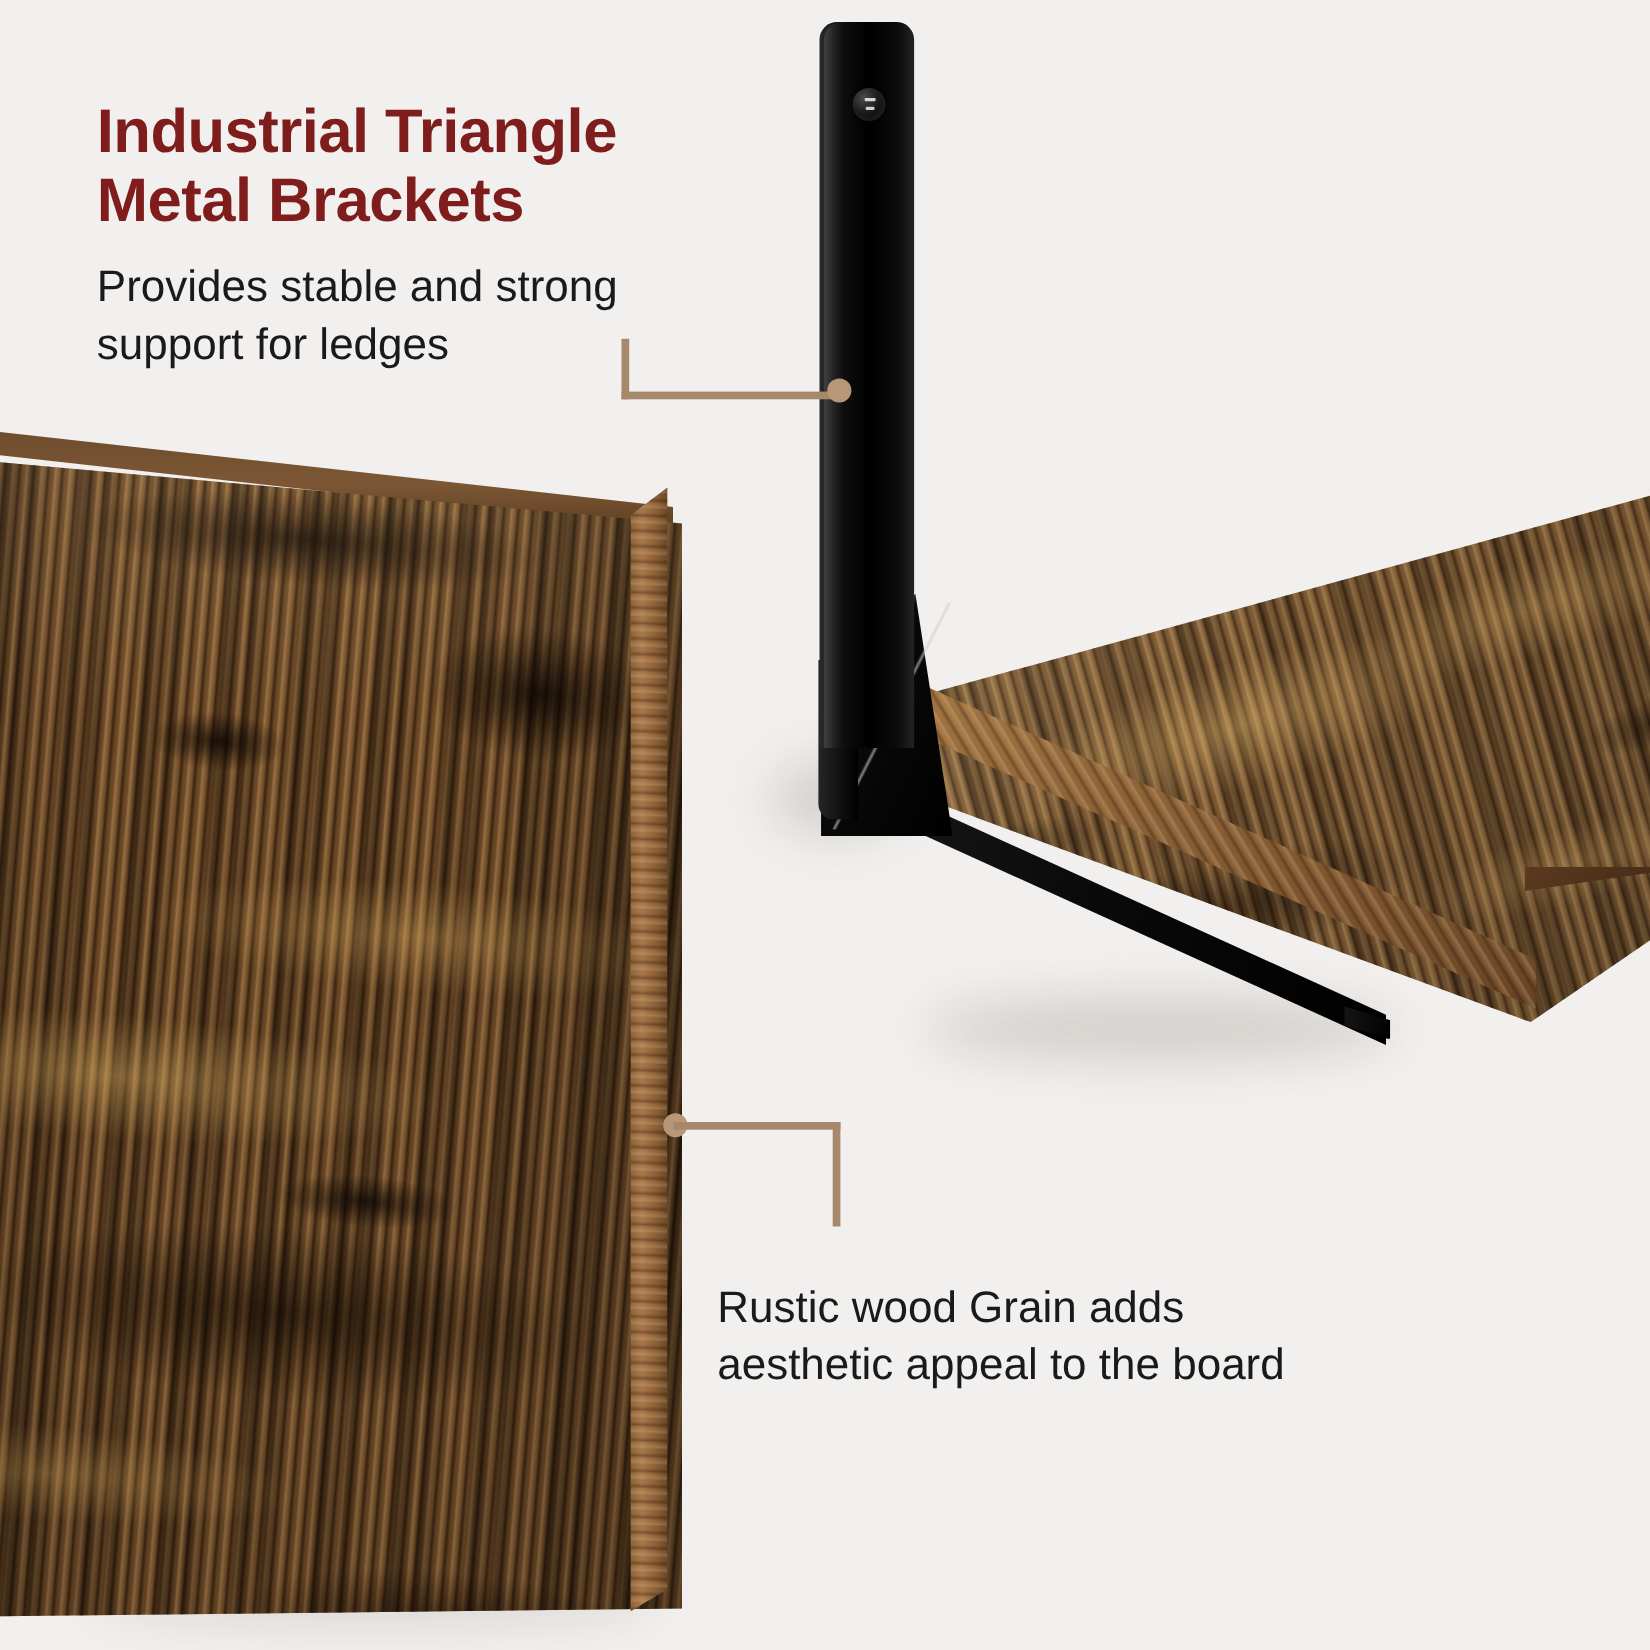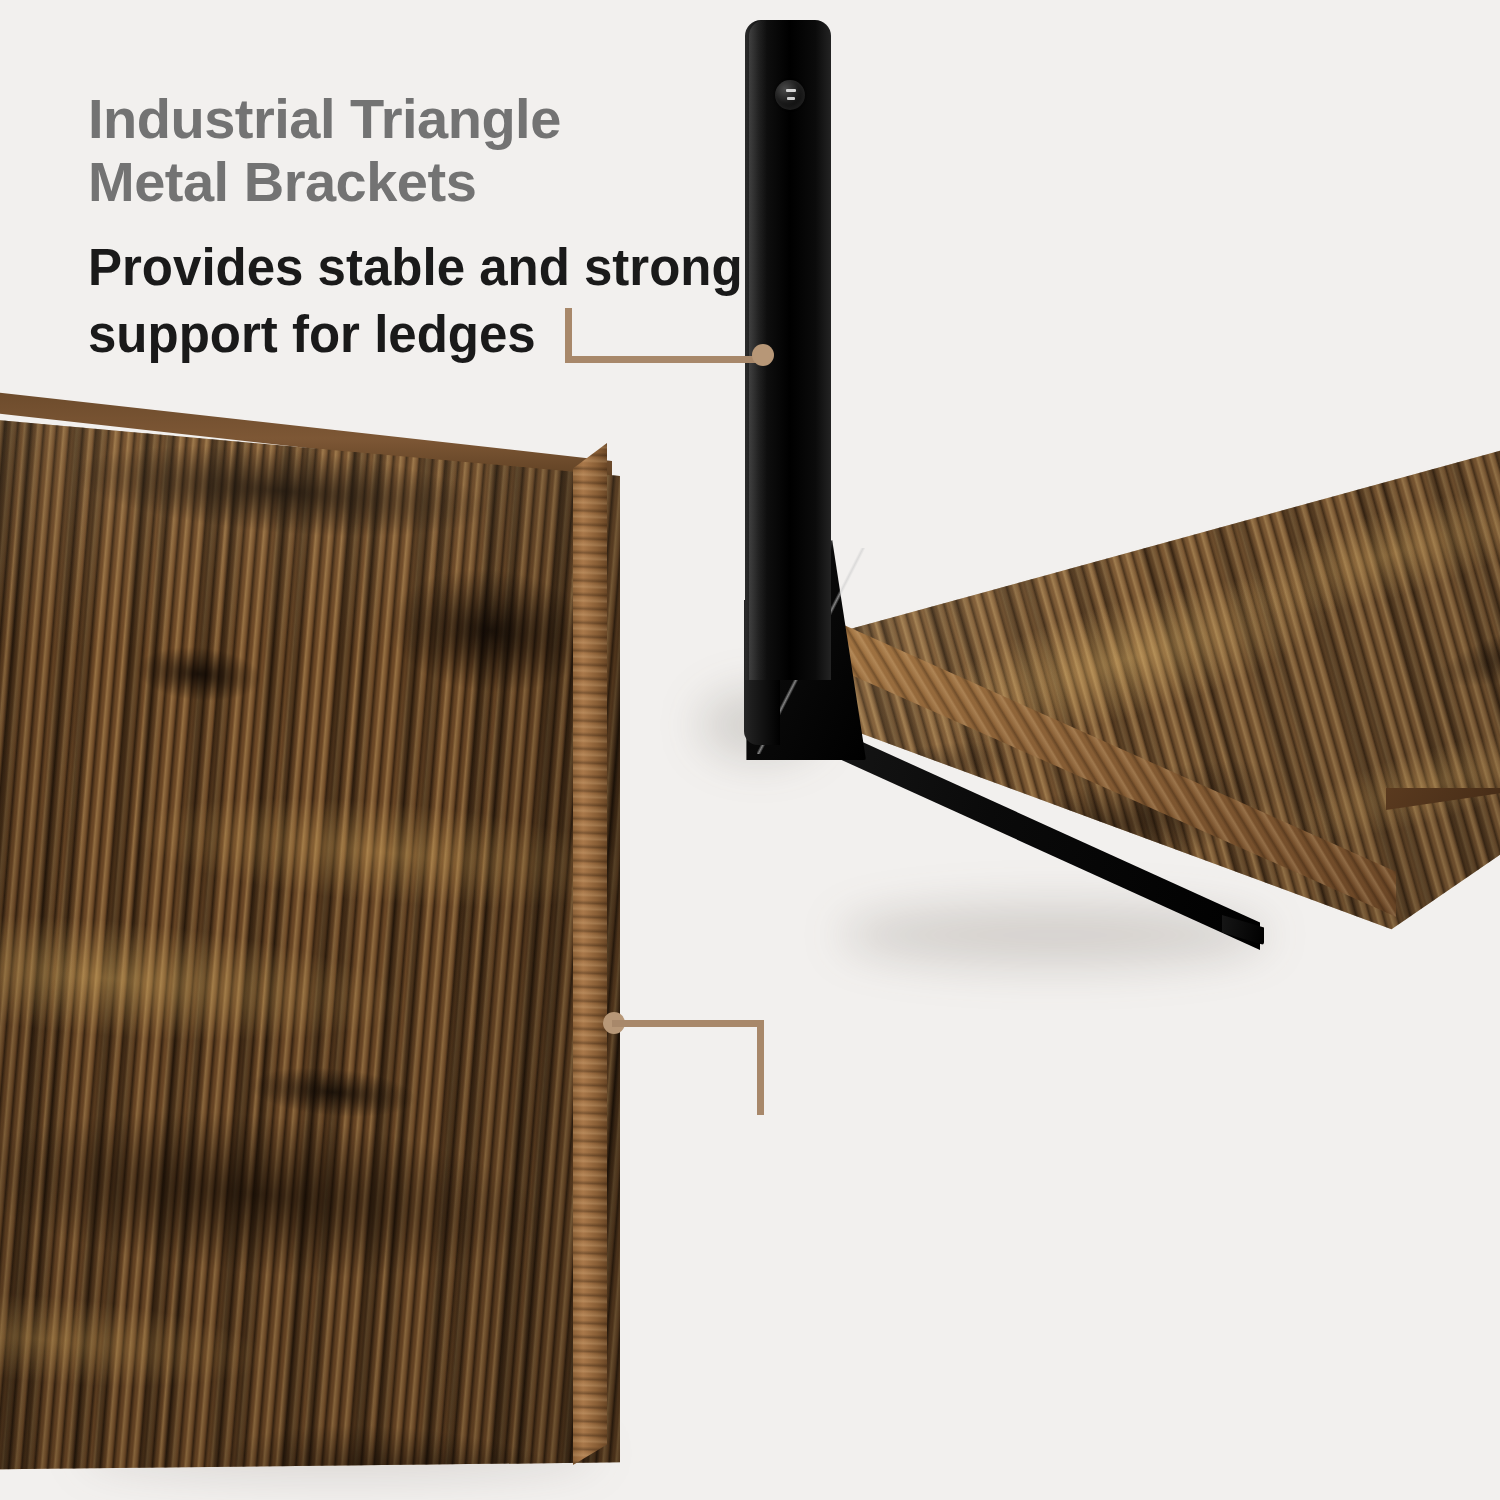--- a/index.html
+++ b/index.html
@@ -16,28 +16,28 @@
     font-family: "Liberation Sans", sans-serif;
   }
 
   
   .callout { position: absolute; }
 
   .headline {
     font-size: 56px;
     font-weight: bold;
     line-height: 1.12;
-    color: #737373;
+    color: #7f1d1d;
     letter-spacing: -0.5px;
     white-space: pre-line;
     margin: 0;
   }
   .subline {
-    font-size: 51px;
-    font-weight: bold;
+    font-size: 40px;
+    font-weight: normal;
     line-height: 1.3;
     color: #1a1a1a;
     white-space: pre-line;
     margin: 0;
   }
 
   #callout-brackets { left: 88px; top: 88px; }
   #callout-brackets .subline { margin-top: 22px; }
 
   #callout-wood { left: 652px; top: 1143px; text-align: left; }
@@ -447,15 +447,17 @@
   </div>
 
   <div class="callout" id="callout-brackets">
     <h2 class="headline">Industrial Triangle
 Metal Brackets</h2>
     <p class="subline">Provides stable and strong
 support for ledges</p>
   </div>
 
   <div class="callout" id="callout-wood">
+    <p class="subline">Rustic wood Grain adds
+aesthetic appeal to the board</p>
   </div>
 
 </div>
 
 </body></html>

